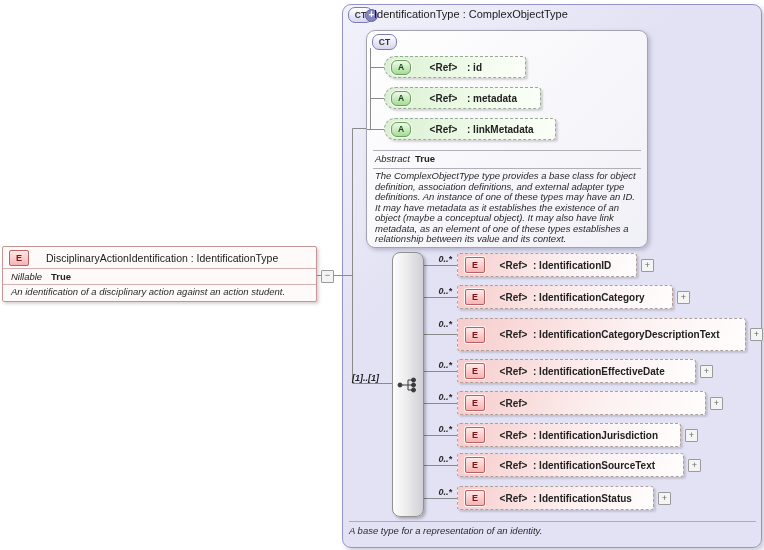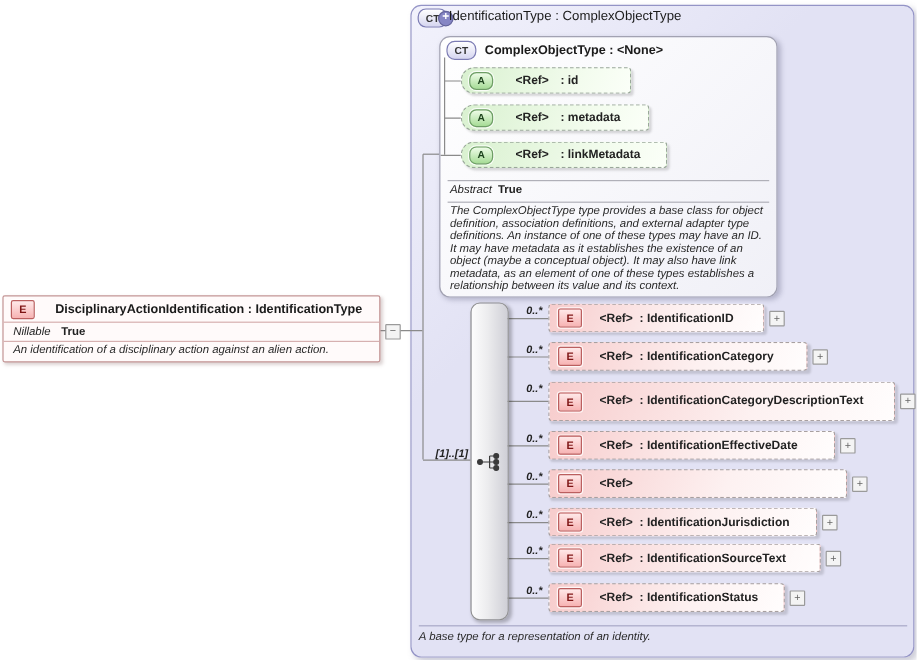--- a/index.html
+++ b/index.html
@@ -41,21 +41,21 @@
   .sep{position:absolute;left:6px;right:6px;height:0;border-top:1px solid #b0b0b8;}
   .proprow{position:absolute;display:flex;align-items:center;}
   .proplabel{font-style:italic;font-size:9.5px;color:#222;width:40px;}
   .propvalue{font-size:9.5px;font-weight:bold;color:#222;}
   .annotation{font-style:italic;font-size:9.5px;line-height:10.5px;color:#2a2a2a;}
 
   
   .seqbar{position:absolute;left:392px;top:252px;width:30px;height:263px;
           background:linear-gradient(to right,#fdfdfd 0%,#ececee 45%,#cfcfd6 100%);
           border:1px solid #909090;border-radius:8px;box-shadow:2px 2px 3px rgba(0,0,0,.25);}
-  .cardinality{position:absolute;left:352px;top:373px;width:38px;text-align:right;
+  .cardinality{position:absolute;left:352px;top:373px;width:38px;
                font-size:9px;font-style:italic;font-weight:bold;color:#222;}
   .occurs{position:absolute;width:32px;text-align:right;font-size:9px;font-style:italic;font-weight:bold;color:#222;}
 
   
   .ebox{position:absolute;display:flex;align-items:center;padding-left:7px;box-sizing:border-box;
         background:linear-gradient(110deg,#f7cccc 0%,#fdf1f1 60%,#fffdfd 100%);
         border:1px dashed #a8a0a0;border-radius:3px;
         box-shadow:2px 2px 2px rgba(0,0,0,.14);}
   .e-icon{flex:none;width:18px;height:14px;margin-right:9px;display:flex;align-items:center;justify-content:center;
           border:1px solid #bb5f5f;border-radius:2px;
@@ -65,21 +65,21 @@
   .ename{flex:1;font-size:10px;font-weight:bold;color:#222;line-height:11px;overflow-wrap:anywhere;}
   .plusbox{position:absolute;width:11px;height:11px;border:1px solid #9a9a9a;background:#f4f4f4;
            color:#666;font-size:9px;line-height:10px;text-align:center;border-radius:1px;}
   .minusbox{position:absolute;left:321px;top:270px;width:11px;height:11px;border:1px solid #9a9a9a;
             background:#f4f4f4;color:#666;font-size:9px;line-height:9px;text-align:center;border-radius:1px;}
 
   
   .leftbox{position:absolute;left:2px;top:246px;width:315px;height:56px;background:#fffafa;
            border:1px solid #c49595;border-radius:2px;box-shadow:2px 2px 3px rgba(140,110,110,.3);box-sizing:border-box;}
   .leftbox-header{display:flex;align-items:center;gap:8px;height:21px;padding:0 6px;}
-  .leftbox-title{font-size:10.5px;font-weight:bold;white-space:nowrap;}
+  .leftbox-title{font-size:10.5px;font-weight:normal;white-space:nowrap;}
   .lsep{height:0;border-top:1px solid #d6b0b0;margin:0;}
   .leftbox .proprow{position:static;height:15px;padding-left:8px;}
   .leftbox .proplabel{width:40px;}
   .leftbox .annotation{padding:2px 8px 0 8px;}
 
   .panel-bottom-sep{position:absolute;left:349px;top:521px;width:407px;border-top:1px solid #a8a8c8;}
   .panel-annotation{position:absolute;left:349px;top:526px;width:400px;}
 </style>
 </head>
 <body>
@@ -115,21 +115,20 @@
     <svg class="wires" width="40" height="120" style="left:0;top:0;">
       <g stroke="#8a8a8a" stroke-width="1" fill="none">
         <path d="M3.5,17 V98"></path>
         <path d="M3.5,36.5 H17"></path>
         <path d="M3.5,67.5 H17"></path>
         <path d="M0,98.5 H17"></path>
       </g>
     </svg>
     <div class="ctbox-header">
       <span class="ct-icon" style="position:static;">CT</span>
-      <span class="ctbox-title">ComplexObjectType : &lt;None&gt;</span>
     </div>
 
     <div class="capsule" style="left:17px;top:25px;width:142px;">
       <span class="a-icon">A</span>
       <span class="refcol">&lt;Ref&gt;</span>
       <span class="aname">: id</span>
     </div>
     <div class="capsule" style="left:17px;top:56px;width:157px;">
       <span class="a-icon">A</span>
       <span class="refcol">&lt;Ref&gt;</span>
@@ -235,17 +234,17 @@
     <div class="leftbox-header">
       <span class="e-icon">E</span>
       <span class="leftbox-title">DisciplinaryActionIdentification : IdentificationType</span>
     </div>
     <div class="lsep"></div>
     <div class="proprow">
       <span class="proplabel">Nillable</span>
       <span class="propvalue">True</span>
     </div>
     <div class="lsep"></div>
-    <div class="annotation">An identification of a disciplinary action against an alien action.</div>
+    <div class="annotation">An identification of a disciplinary action against an action student.</div>
   </div>
   <div class="minusbox">−</div>
 
 </div>
 
 </body></html>

